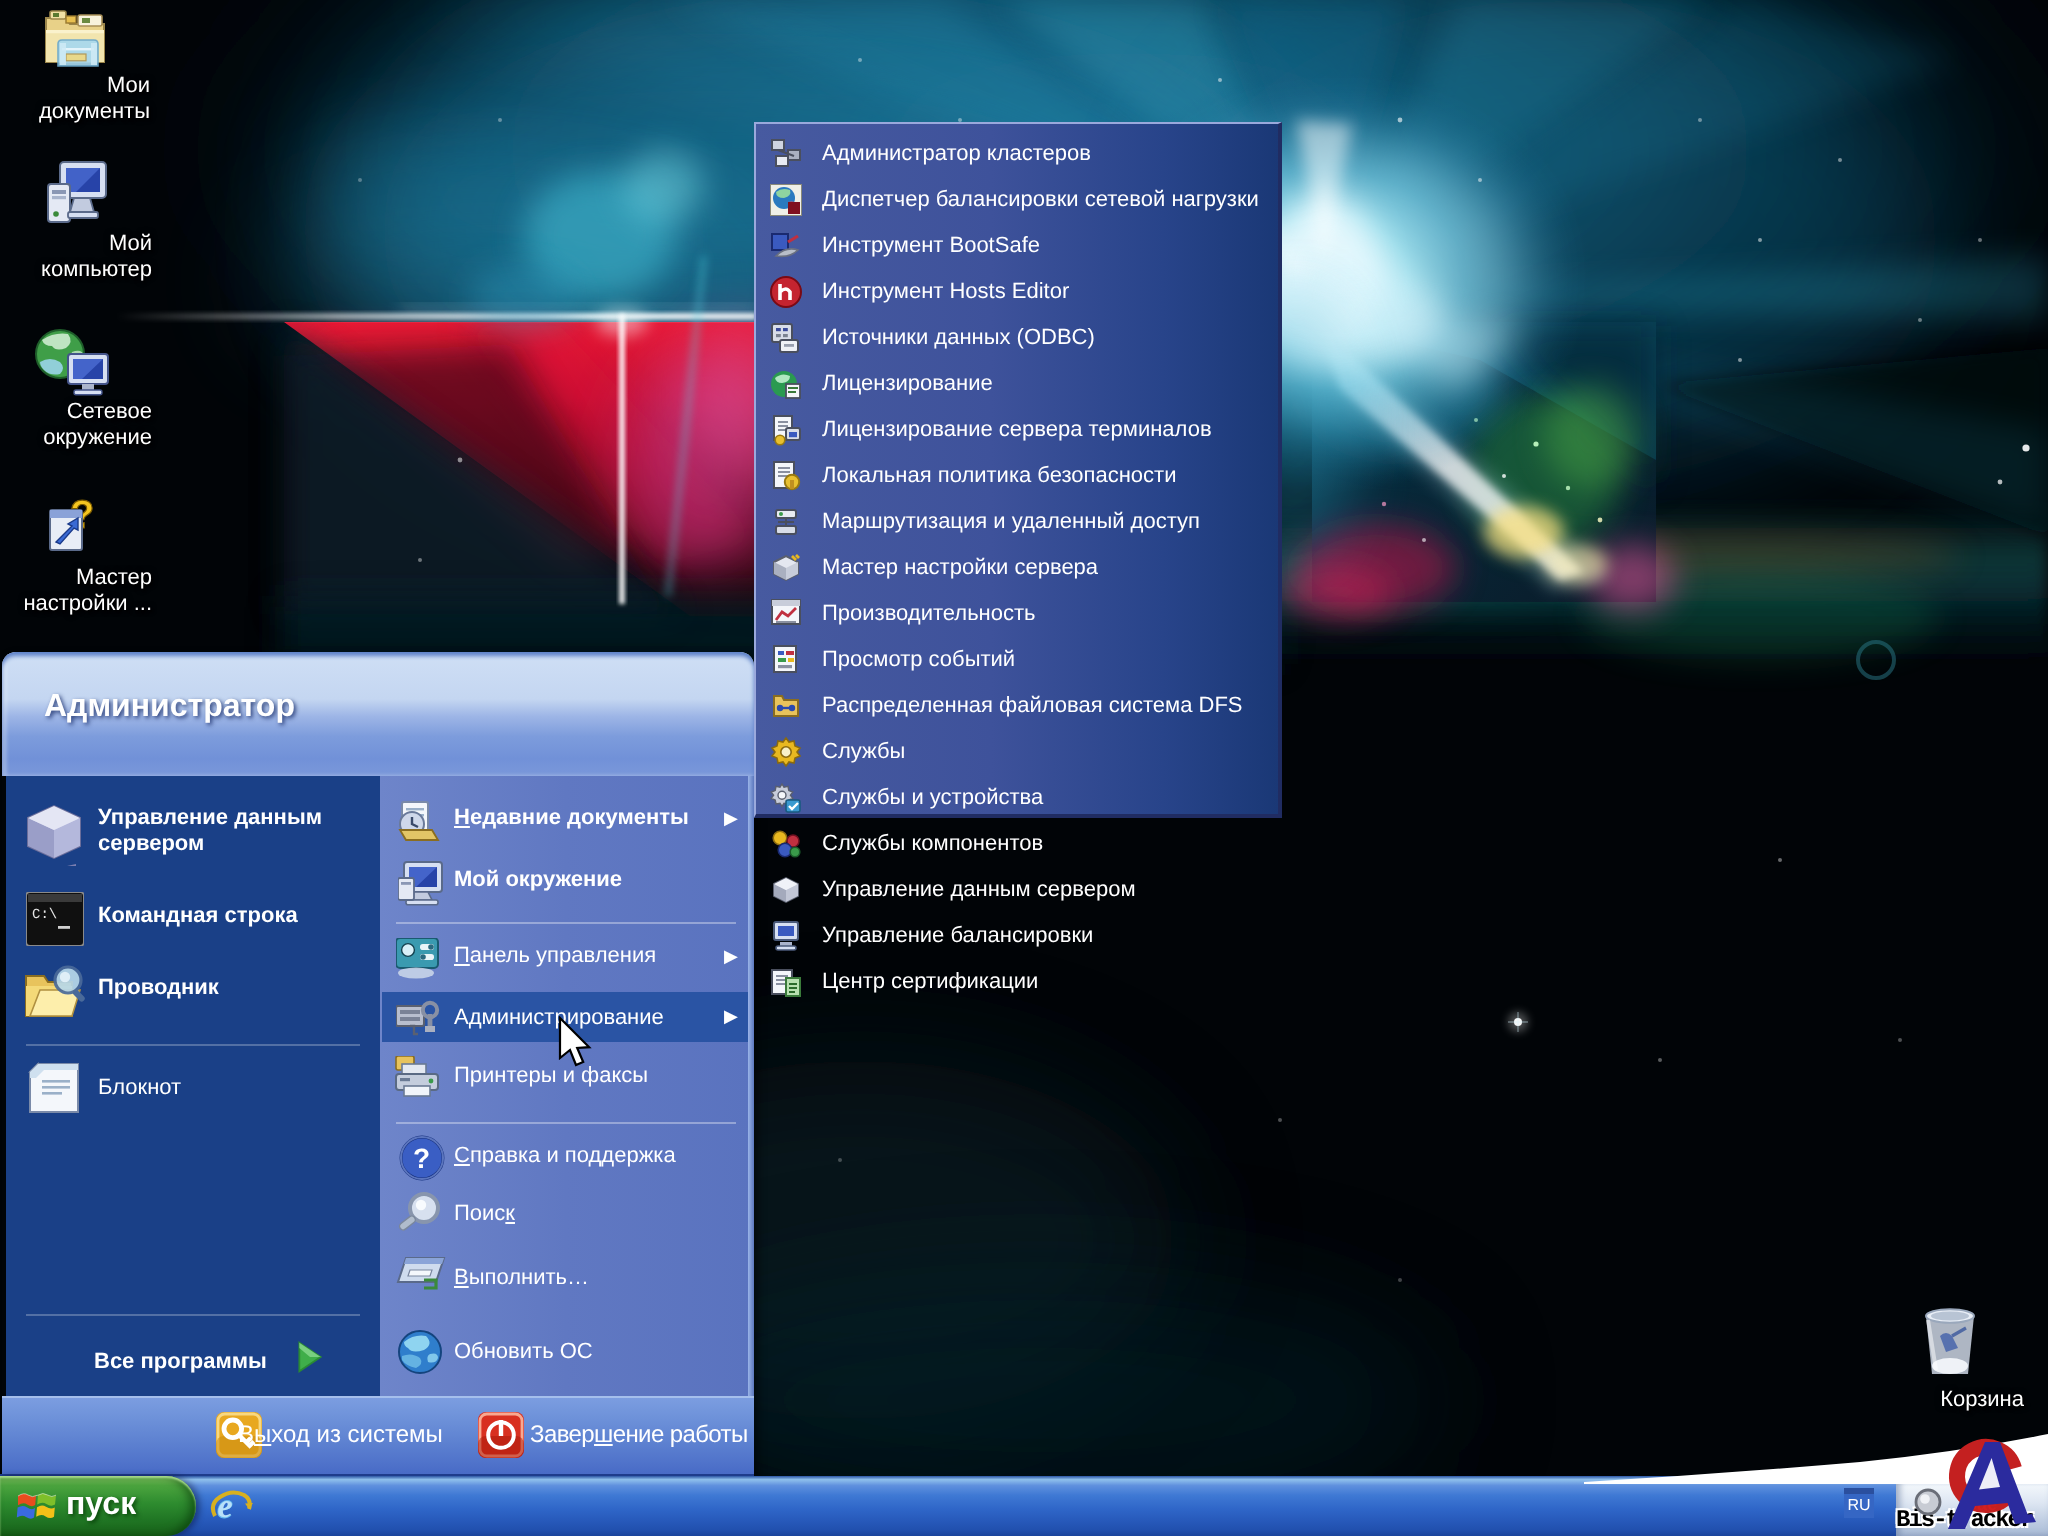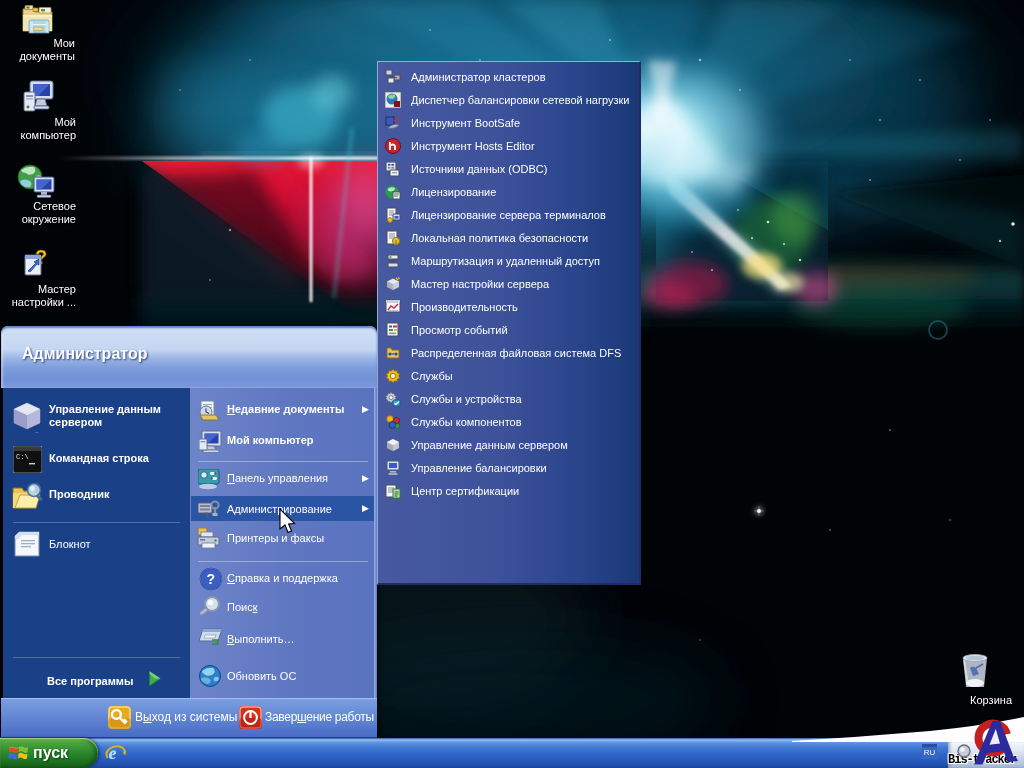--- a/index.html
+++ b/index.html
@@ -26,21 +26,21 @@
 .bold{font-weight:bold}
 .sepL{position:absolute;left:10px;width:167px;height:1px;background:rgba(255,255,255,.25)}
 .sepR{position:absolute;left:8px;width:170px;height:1px;background:rgba(255,255,255,.35)}
 .arr{position:absolute;font-size:9px;color:#fff}
 #smfoot{left:0;top:372px;width:376px;height:40px;
  background:linear-gradient(180deg,#7d9ee1 0%,#6f93da 25%,#5c80d0 60%,#4f72ca 85%,#4769c5 100%);
  box-shadow:inset 0 1px 0 #a5bfec}
 #smfoot .txt{color:#fff;font-size:12px}
 #smbase{left:0px;top:737px;width:377px;height:2px;background:#1e3c8c}
 
-#sub{left:377px;top:61px;width:264px;height:524px;background:linear-gradient(90deg,#475aa0 0%,#3e529b 45%,#28448a 78%,#1a3876 100%);
+#sub{left:377px;top:61px;width:264px;height:348px;background:linear-gradient(90deg,#475aa0 0%,#3e529b 45%,#28448a 78%,#1a3876 100%);
  border-top:1px solid #9aa9dc;border-left:1px solid #9aa9dc;
  border-right:2px solid #202c62;border-bottom:2px solid #202c62;
  box-sizing:border-box}
 .si{position:absolute;left:0;width:100%;height:23px;display:flex;align-items:center}
 .si .ic{position:absolute;left:7px;width:16px;height:16px}
 .si .tx{position:absolute;left:33px;color:#fff;font-size:11px;white-space:nowrap}
 
 #tbar{left:0;top:738px;width:1024px;height:30px;
  background:linear-gradient(180deg,#2b55a4 0%,#8fc0ec 6%,#5f90de 16%,#3f79d4 32%,#2f66c8 55%,#2759ba 75%,#2150ae 90%,#1a449c 100%)}
 #startbtn{left:0;top:738px;width:98px;height:30px;border-radius:0 15px 15px 0;
@@ -381,21 +381,21 @@
    <svg class="abs" style="left:9px;top:42px" width="23" height="23" viewBox="0 0 23 23">
     <rect x="3" y="1" width="19" height="15" rx="1.5" fill="#d6dff2" stroke="#5a6a8a" stroke-width="1"></rect>
     <rect x="5.5" y="3.5" width="14" height="10" fill="#2743a8"></rect>
     <path d="M5.5 3.5 L19.5 3.5 L9 13.5 L5.5 13.5Z" fill="#4a6ad0" opacity=".85"></path>
     <path d="M8 16 L15 16 L17 20 L6 20 Z" fill="#c2cbdf" stroke="#5a6a8a" stroke-width=".8"></path>
     <rect x="4" y="20" width="16" height="2.4" rx="1" fill="#d6dff2" stroke="#5a6a8a" stroke-width=".8"></rect>
     <rect x="0" y="9" width="8" height="11" rx="1" fill="#e4e9f4" stroke="#5a6a8a" stroke-width=".9"></rect>
     <rect x="1.5" y="11" width="5" height="1.4" fill="#8a97b4"></rect>
    </svg>
    <div class="mi" style="left:37px;top:46px">
-          <span class="txt bold">Мой компьютер</span>
+          <span class="txt bold">Мой окружение</span>
         </div>
    <div class="sepR" style="top:73px"></div>
 
    <svg class="abs" style="left:8px;top:81px" width="23" height="21" viewBox="0 0 23 21">
     <rect x="0" y="0" width="21" height="15" rx="2" fill="#3a9ab0" stroke="#1a5a70" stroke-width="1"></rect>
     <circle cx="6" cy="6" r="3.2" fill="#d8f0f8" stroke="#12404e" stroke-width=".7"></circle>
     <rect x="12" y="3" width="7" height="3" rx="1.4" fill="#e8f4f8"></rect>
     <circle cx="17.5" cy="4.5" r="1.4" fill="#2a6a80"></circle>
     <rect x="12" y="8" width="7" height="3" rx="1.4" fill="#e8f4f8"></rect>
     <circle cx="13.5" cy="9.5" r="1.4" fill="#2a6a80"></circle>
@@ -476,21 +476,21 @@
  </div>
  <div class="abs" id="smfoot">
 
   <svg class="abs" style="left:107px;top:8px" width="23" height="23" viewBox="0 0 23 23">
    <rect x="0" y="0" width="23" height="23" rx="4" fill="#e8a820"></rect>
    <rect x="1" y="1" width="21" height="21" rx="3.4" fill="none" stroke="#f8d880" stroke-width="1.4"></rect>
    <rect x="0" y="12" width="23" height="11" rx="4" fill="#c88a10" opacity=".55"></rect>
    <circle cx="8.4" cy="8.4" r="4.4" fill="none" stroke="#fff" stroke-width="2.4"></circle>
    <path d="M11.6 11.6 L17.6 17.6 M15.2 15.2 L17.4 13 M16.8 16.8 L19 14.8" stroke="#fff" stroke-width="2.2" fill="none"></path>
   </svg>
-  <div class="mi" style="left:134px;top:12px">
+  <div class="mi" style="left:118px;top:12px">
         <span class="txt">В<u>ы</u>ход из системы</span>
       </div>
 
   <svg class="abs" style="left:238px;top:8px" width="23" height="23" viewBox="0 0 23 23">
    <rect x="0" y="0" width="23" height="23" rx="4" fill="#d83020"></rect>
    <rect x="1" y="1" width="21" height="21" rx="3.4" fill="none" stroke="#f8a890" stroke-width="1.4"></rect>
    <rect x="0" y="12" width="23" height="11" rx="4" fill="#a81808" opacity=".5"></rect>
    <circle cx="11.5" cy="11.5" r="6.4" fill="none" stroke="#fff" stroke-width="2"></circle>
    <rect x="10.4" y="4" width="2.2" height="8" fill="#fff"></rect>
   </svg>

